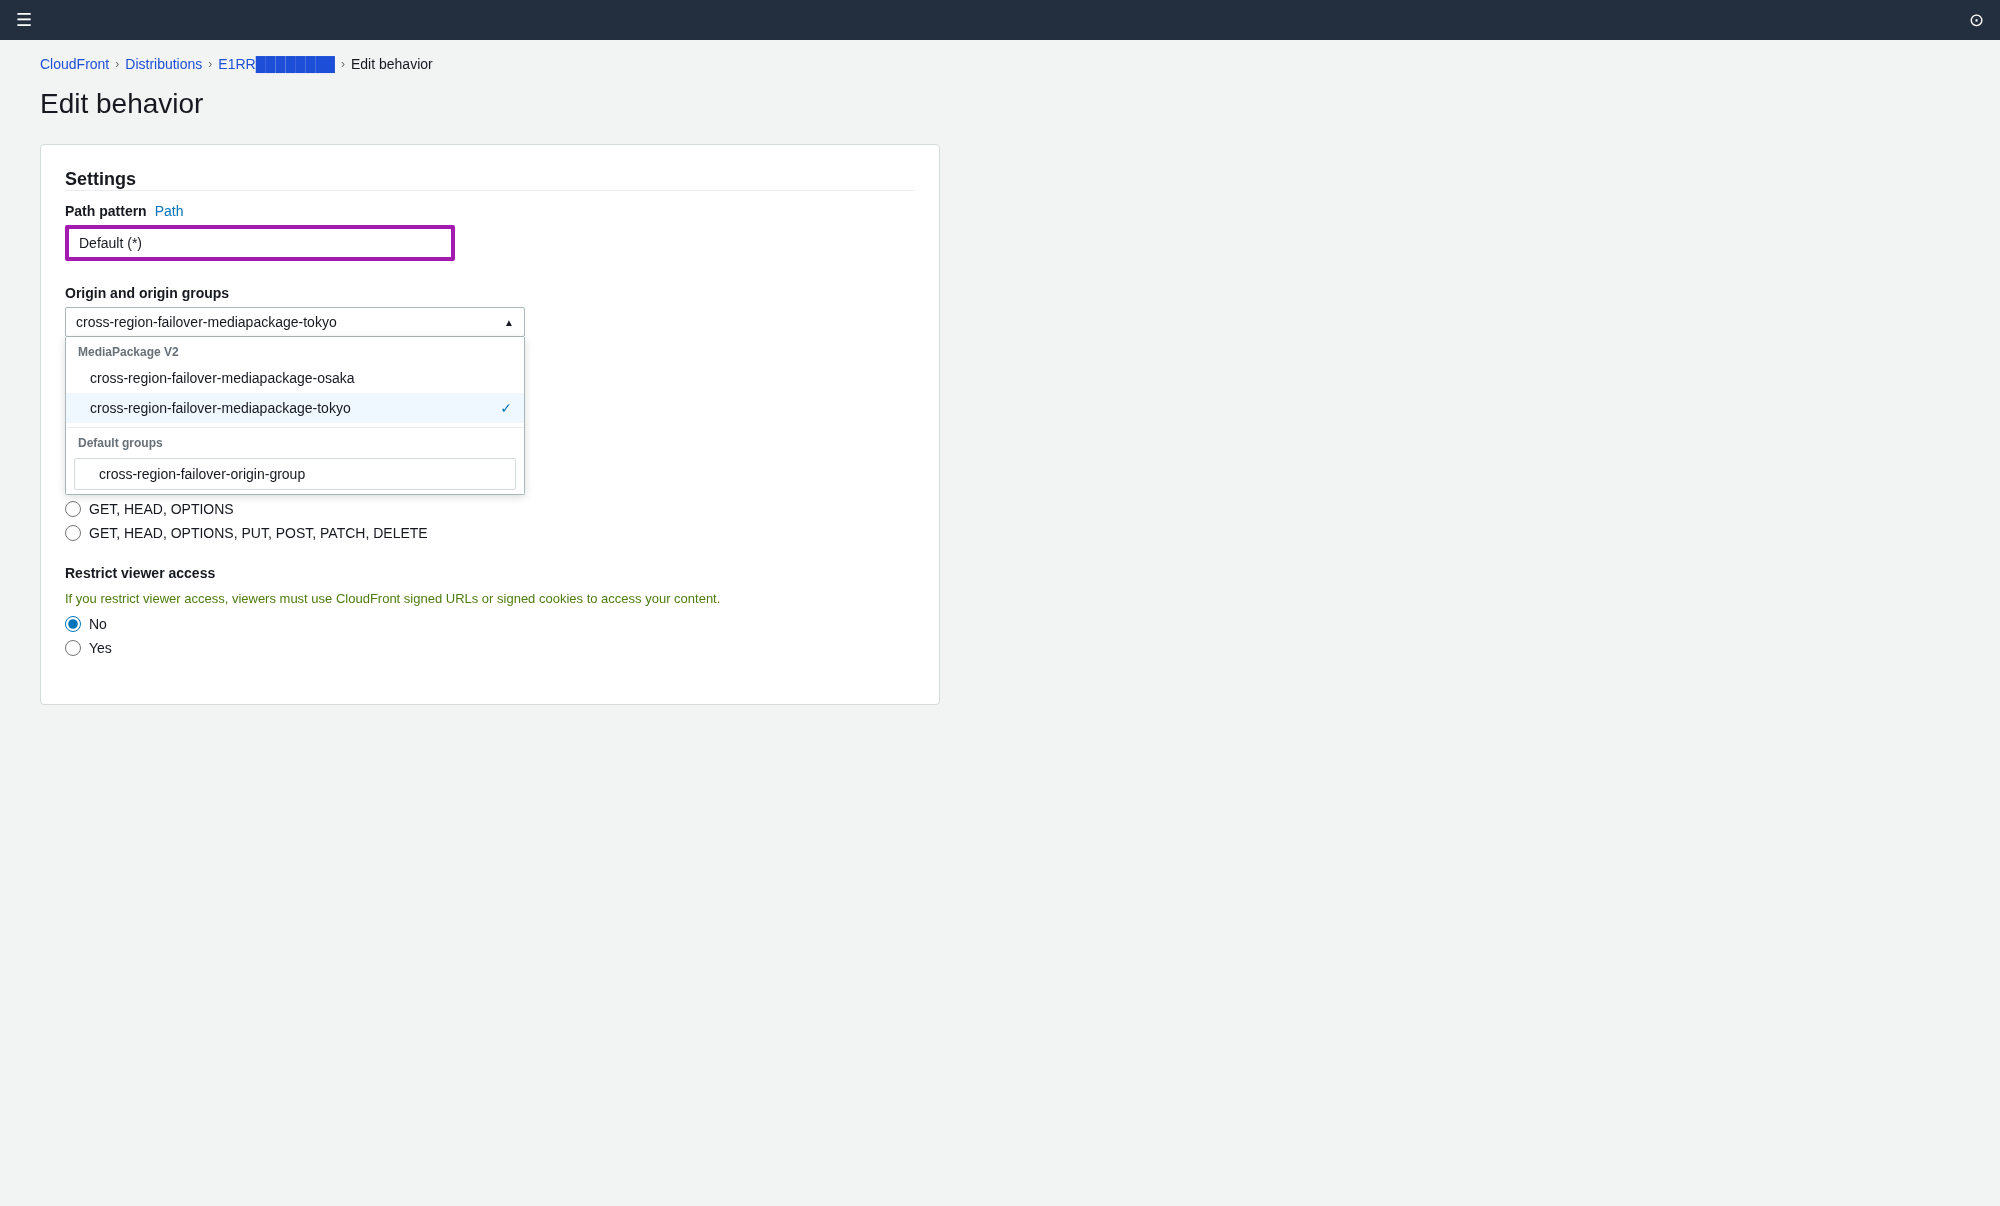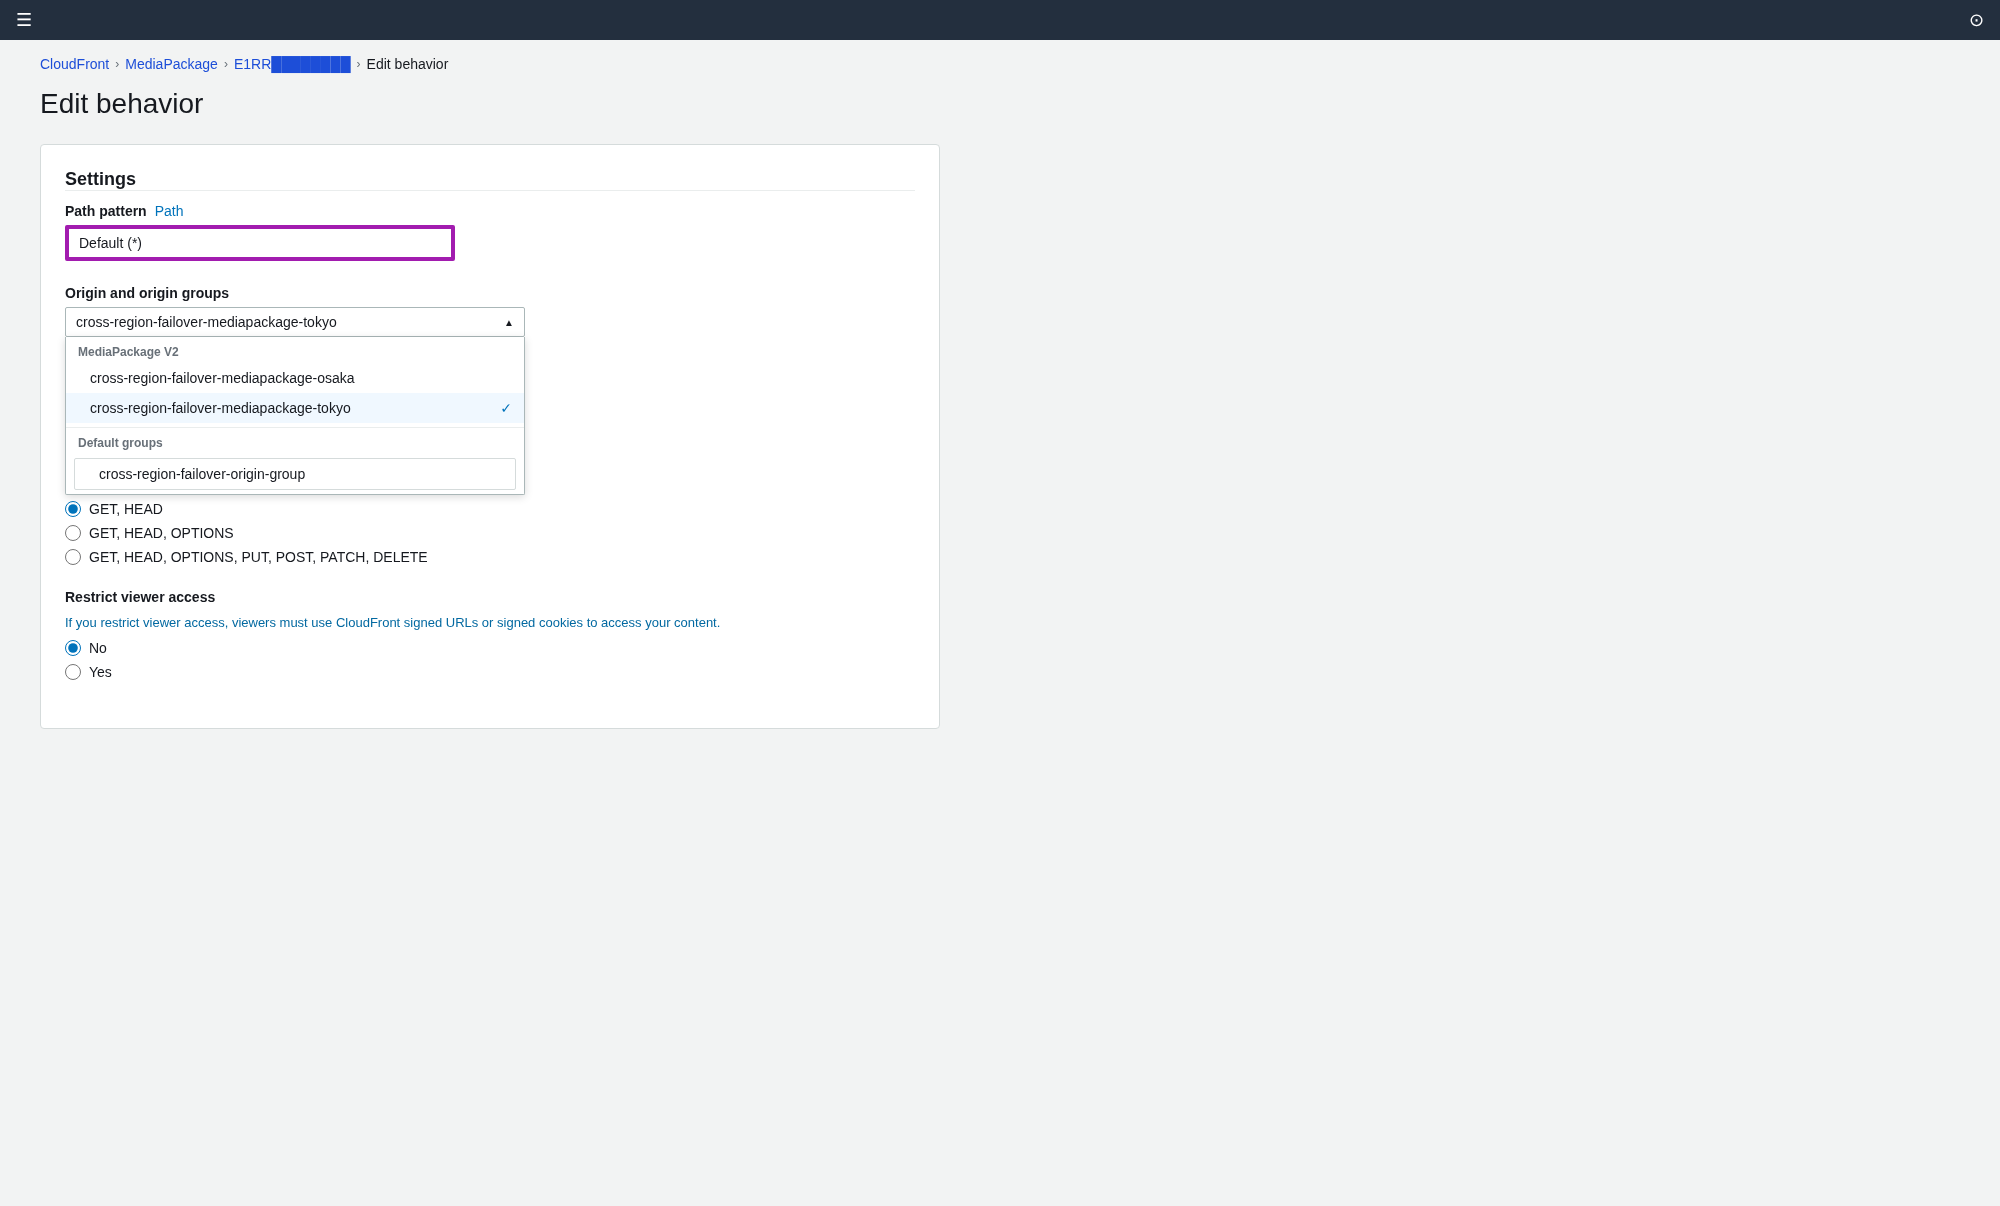--- a/index.html
+++ b/index.html
@@ -191,36 +191,36 @@
     }
     .viewer-protocol-label {
       font-size: 14px;
       font-weight: 700;
       color: #16191f;
       margin-bottom: 10px;
       
     }
     .restrict-viewer-desc {
       font-size: 13px;
-      color: #0369a1;
+      color: #4d7c0f;
       margin-bottom: 10px;
     }
   </style>
 </head>
 <body>
 
 <div class="top-bar">
   <span class="hamburger">☰</span>
   <span class="profile-icon">⊙</span>
 </div>
 
 <nav class="breadcrumb">
   <a href="#">CloudFront</a>
   <span class="breadcrumb-sep">›</span>
-  <a href="#">MediaPackage</a>
+  <a href="#">Distributions</a>
   <span class="breadcrumb-sep">›</span>
   <a href="#">E1RR████████</a>
   <span class="breadcrumb-sep">›</span>
   <span class="breadcrumb-current">Edit behavior</span>
 </nav>
 
 <h1 class="page-title">Edit behavior</h1>
 
 <div class="main-content">
   <div class="settings-card">
@@ -277,24 +277,20 @@
           <input type="radio" class="radio-input" name="viewer-protocol" style="">
           <span>HTTPS only</span>
         </label>
       </div>
     </div>
 
     <div class="field-group">
       <div class="section-label">Allowed HTTP methods</div>
       <div class="radio-group">
         <label class="radio-label">
-          <input type="radio" class="radio-input" name="allowed-methods" checked="" style="">
-          <span>GET, HEAD</span>
-        </label>
-        <label class="radio-label">
           <input type="radio" class="radio-input" name="allowed-methods" style="">
           <span>GET, HEAD, OPTIONS</span>
         </label>
         <label class="radio-label">
           <input type="radio" class="radio-input" name="allowed-methods" style="">
           <span>GET, HEAD, OPTIONS, PUT, POST, PATCH, DELETE</span>
         </label>
       </div>
     </div>
 

